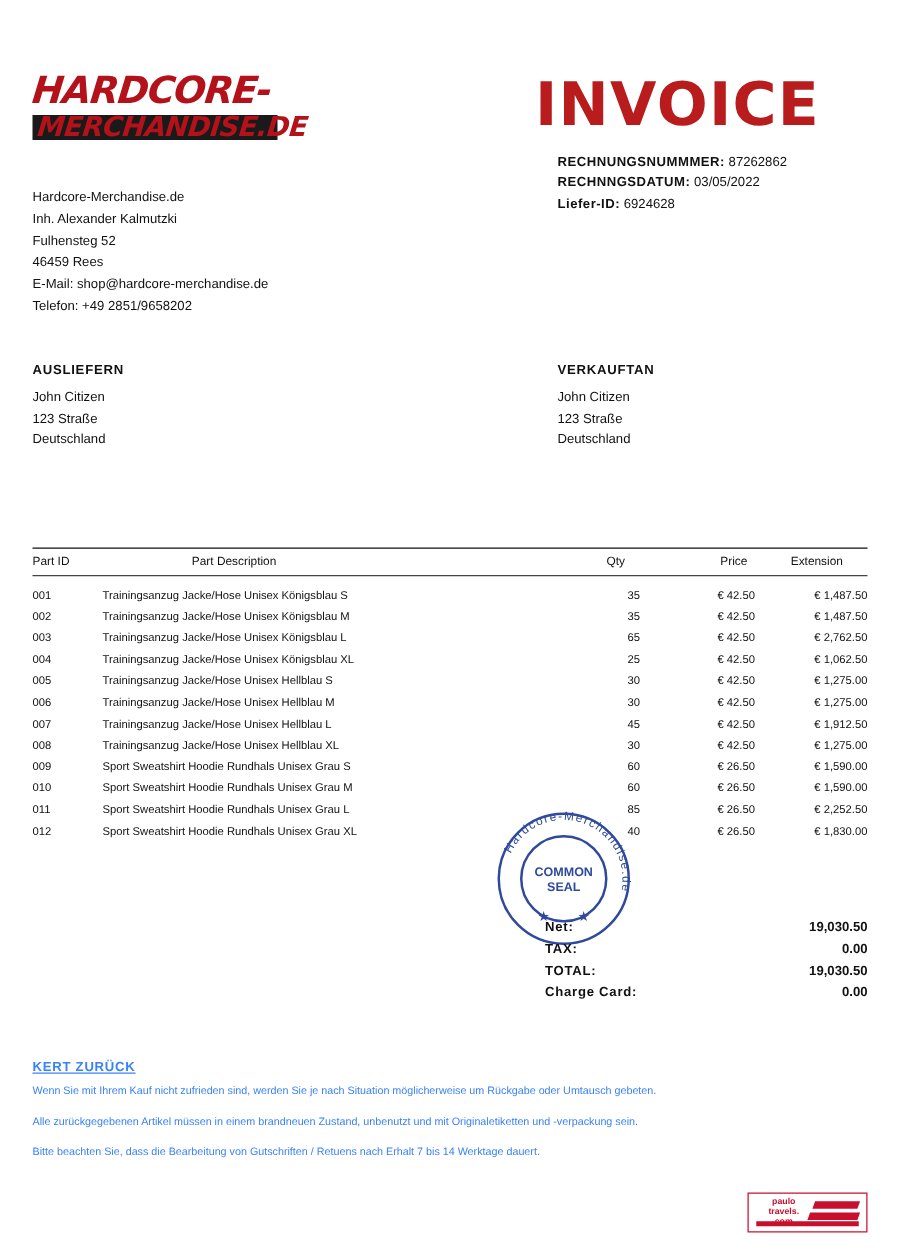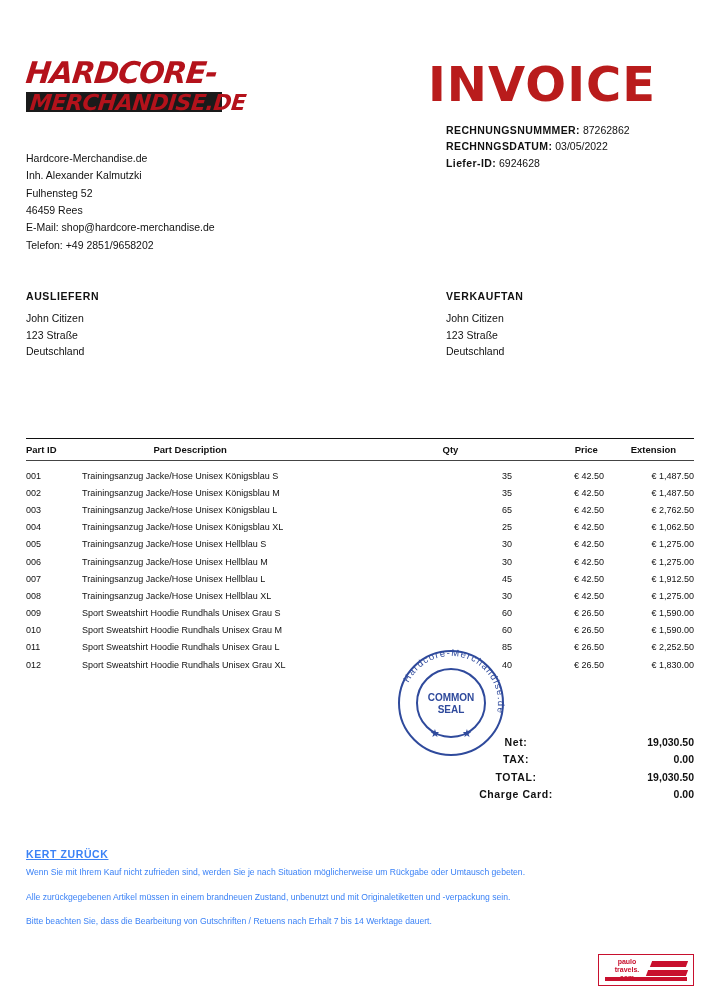--- a/index.html
+++ b/index.html
@@ -133,36 +133,36 @@
     color: #111;
   }
   .rule {
     height: 1px;
     background: #111;
     width: 100%;
   }
   .rule.thin { background: #444; height: 1px; }
   .thead {
     display: flex;
-    font-weight: bold;
+    font-weight: normal;
     font-size: 9.5px;
     padding: 5px 0 5px 0;
     gap: 15px;
   }
   .trow {
     display: flex;
     padding: 3.6px 0;
   }
   .c-id    { width: 56px; }
   .c-desc  { width: 320px; }
   .c-qty   { width: 110px; text-align: right; }
   .c-price { width: 92px; text-align: right; }
   .c-ext   { width: 90px; text-align: right; }
   .thead .c-desc { padding-left: 62px; width: 258px; }
-  .thead .c-qty  { width: 110px; text-align: center; }
+  .thead .c-qty  { width: 110px; text-align: right; }
   .thead .c-price{ width: 92px; text-align: right; }
   .thead .c-ext  { width: 90px; text-align: center; }
 
   .tbody { padding-top: 6px; }
 
   
   .seal {
     position: absolute;
     left: 388px;
     top: 640px;
@@ -180,21 +180,21 @@
     width: 260px;
     font-size: 10.5px;
     font-weight: bold;
     color: #111;
   }
   .totals .trow2 {
     display: flex;
     justify-content: flex-end;
     line-height: 1.65;
   }
-  .totals .lbl { width: 160px; text-align: center; padding-right: 12px; letter-spacing: 0.6px;}
+  .totals .lbl { width: 160px; text-align: left; padding-right: 12px; letter-spacing: 0.6px;}
   .totals .val { width: 86px; text-align: right; }
 
   
   .returns {
     position: absolute;
     left: 26px;
     top: 848px;
     width: 668px;
     color: #3b82f6;
   }

